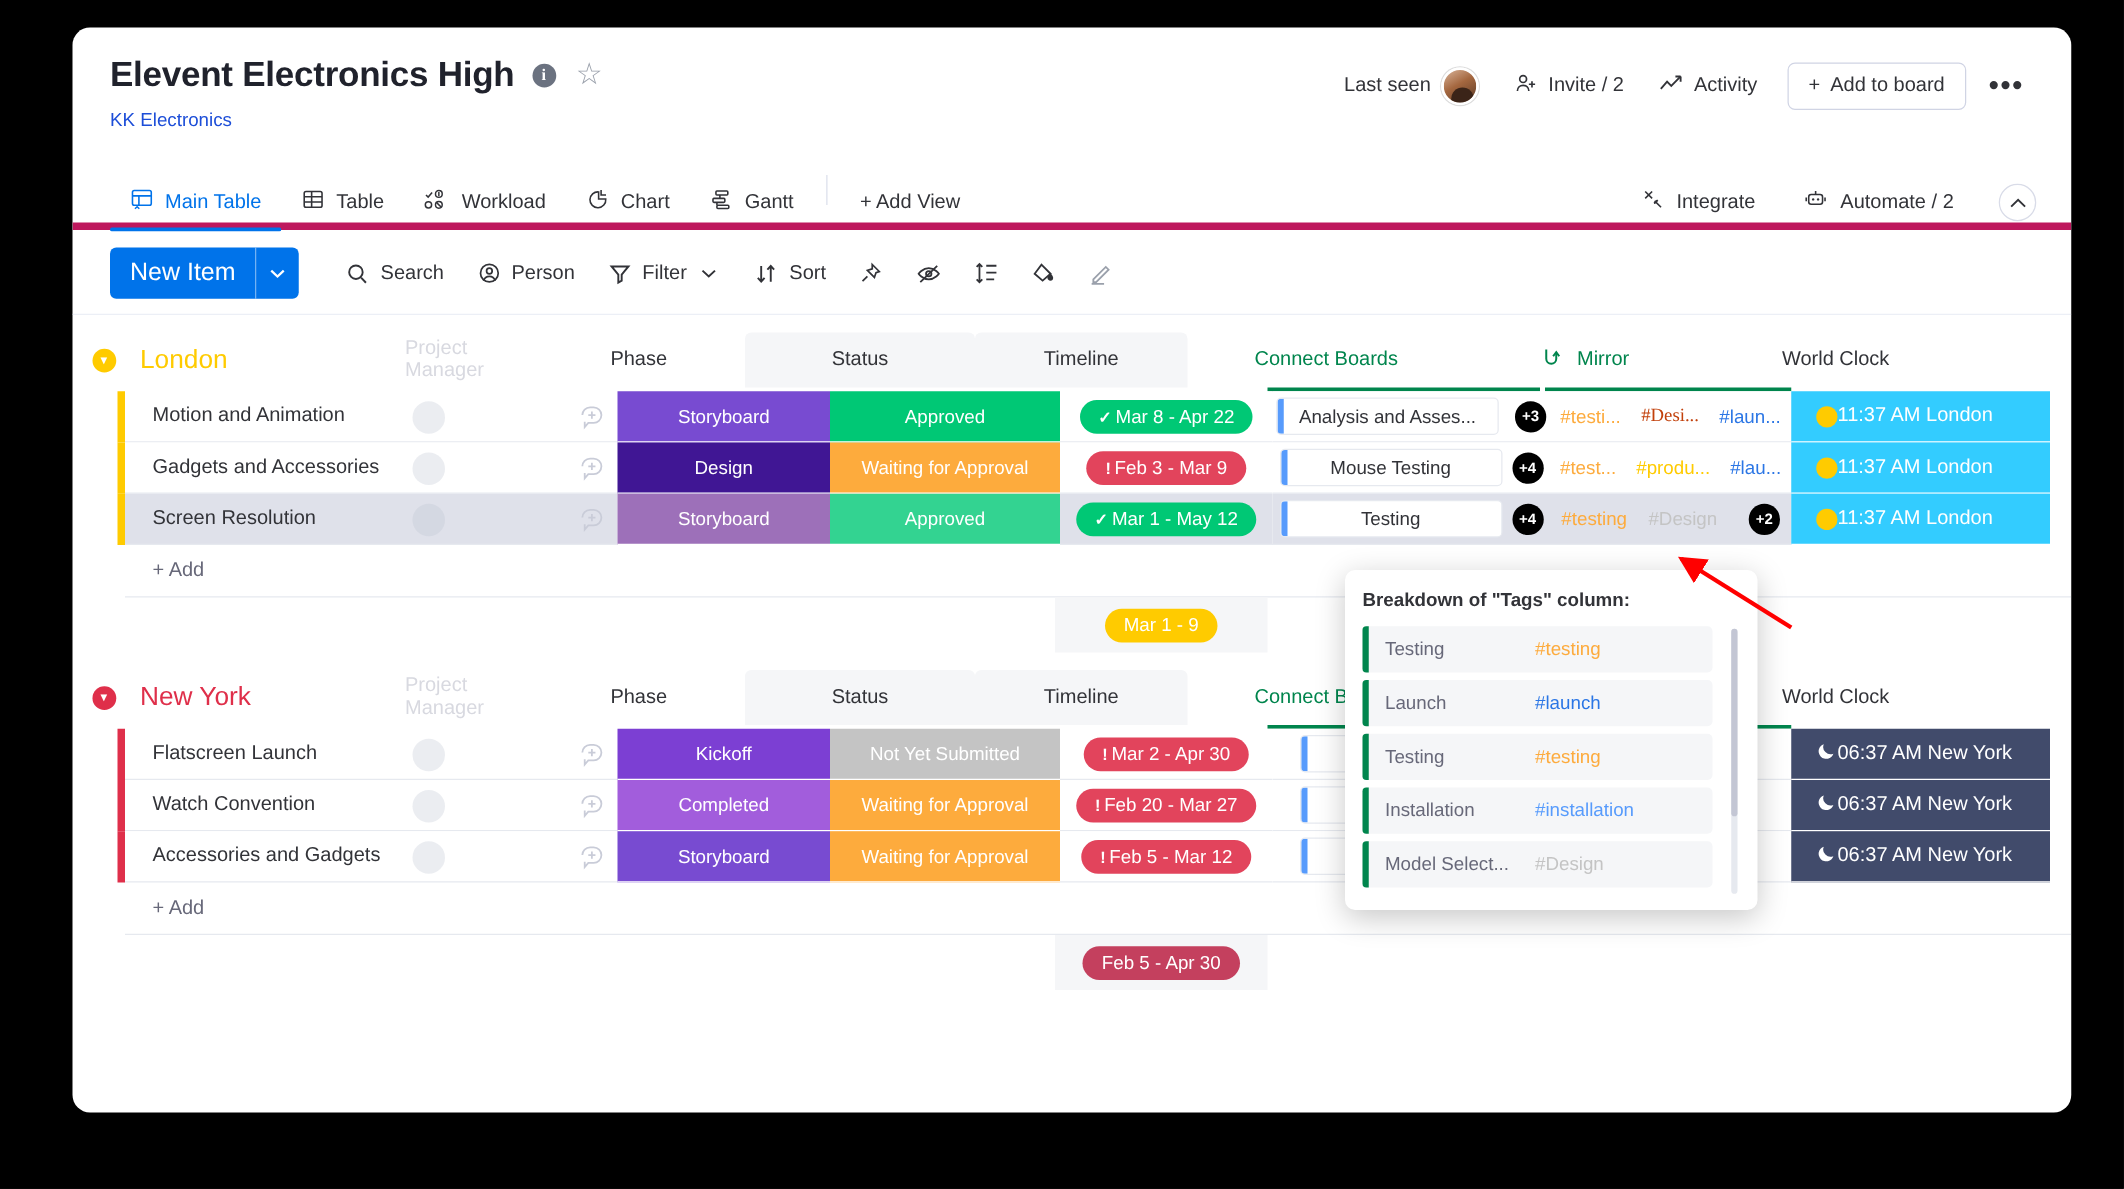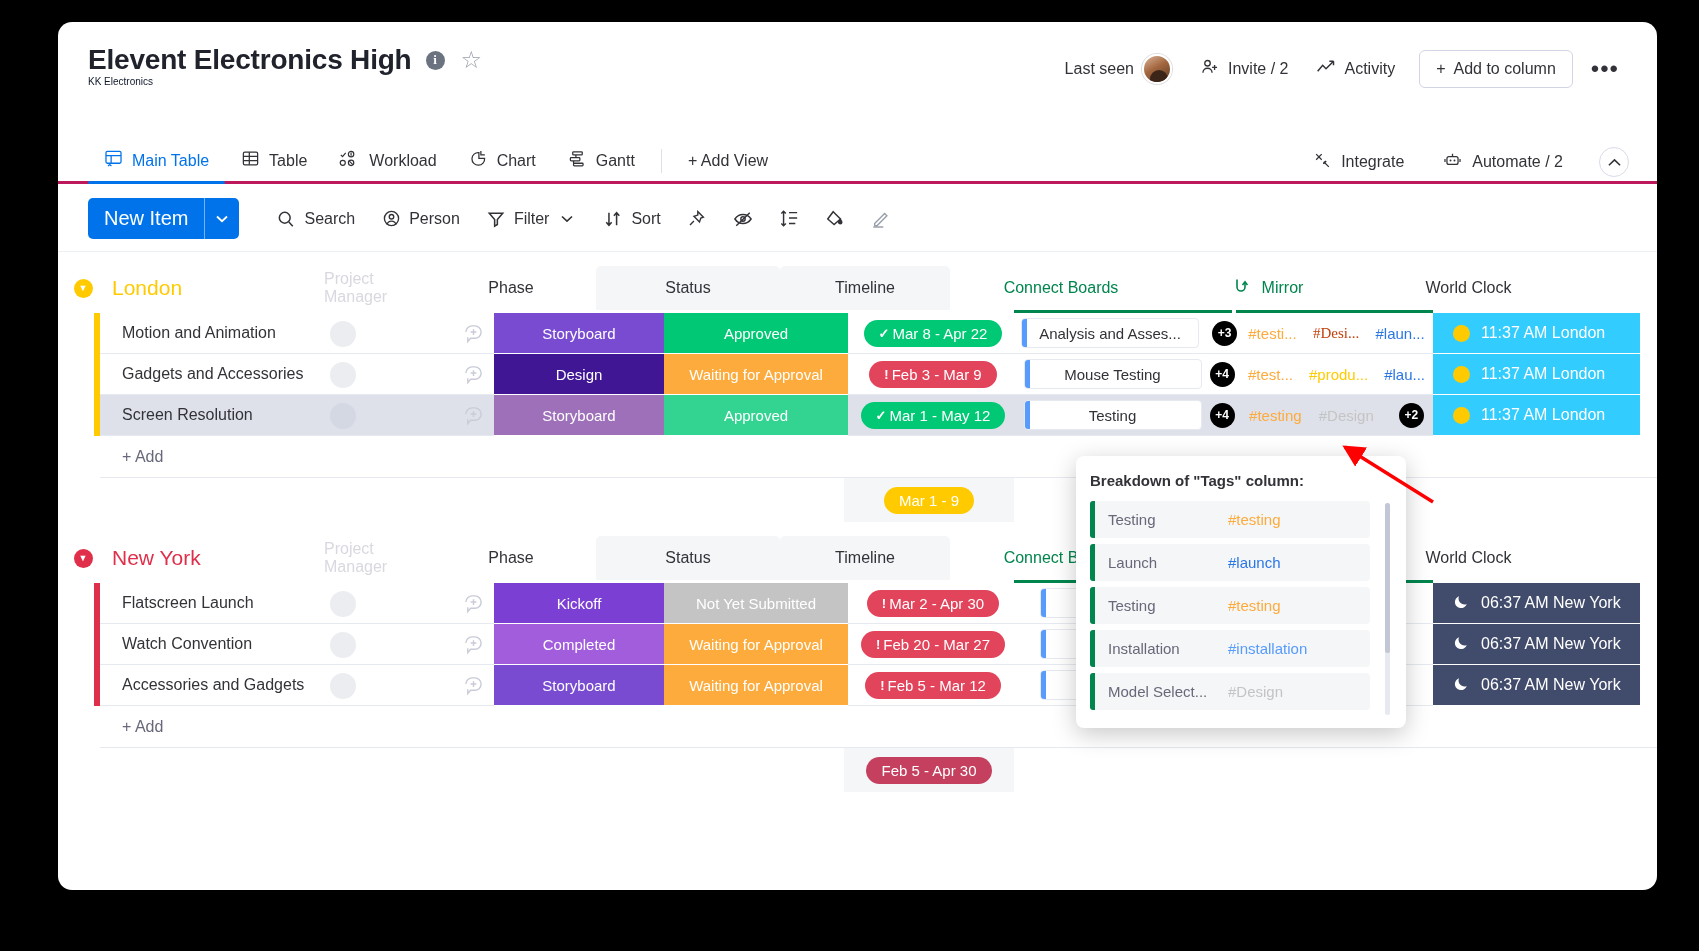--- a/index.html
+++ b/index.html
@@ -35,21 +35,21 @@
     letter-spacing:-0.2px;
   }
   .info-icon{
     margin-left:14px; width:19px; height:19px; border-radius:50%;
     background:#6b7280; color:#fff; font-size:13px; font-weight:bold;
     display:flex; align-items:center; justify-content:center;
     font-family:"Liberation Serif", serif;
   }
   .star-icon{ margin-left:16px; color:#9aa0ab; font-size:24px; line-height:1; }
   .board-sub{
-    font-size:10px; color:#0f172a;
+    margin-top:12px; font-size:15px; color:#1d4ed8;
   }
 
   .header-right{
     position:absolute; right:28px; top:26px;
     display:flex; align-items:center; gap:0px;
   }
   .hr-item{
     display:flex; align-items:center; gap:8px;
     font-size:16px; color:#323338; padding:6px 14px;
     cursor:pointer; white-space:nowrap;
@@ -69,23 +69,23 @@
     display:flex;align-items:center;gap:8px;
     border:1px solid #d0d4e4; border-radius:6px;
     padding:9px 16px; font-size:16px; color:#323338;
     margin-left:10px; cursor:pointer; background:#fff;
   }
   .dots-btn{ font-size:24px; color:#323338; padding:0 10px 0 18px; cursor:pointer; letter-spacing:1px;}
 
   
   .tabs-bar{
     position:relative;
-    display:flex; align-items:center;
+    display:flex; 
     padding:0 30px;
-    border-bottom:3px solid #be185d;
+    border-bottom:6px solid #be185d;
     height:44px;
   }
   .tab{
     display:flex; align-items:center; gap:9px;
     font-size:16px; color:#323338;
     padding:0 16px; height:44px; cursor:pointer;
     position:relative;
   }
   .tab.active{ color:#0073ea; }
   .tab.active:after{
@@ -205,21 +205,21 @@
   }
   .cnt-badge{
     width:25px;height:25px;border-radius:50%;background:#000;color:#fff;
     font-size:12px;display:flex;align-items:center;justify-content:center;
     margin-left:8px; font-weight:bold;
   }
   .mirror-tag{ font-size:15px; white-space:nowrap; }
 
   
   .wc{
-    display:flex;align-items:center;gap:11px;
+    display:flex;align-items:center;
     padding-left:20px; font-size:16px; color:#fff;
   }
   .wc-dot{ width:17px;height:17px;border-radius:50%;background:#ffcb00; }
 
   
   .popup{
     position:absolute; left:1018px; top:434px;
     width:330px; height:272px;
     background:#fff; border-radius:8px;
     box-shadow:0 6px 24px rgba(0,0,0,.22);
@@ -286,21 +286,21 @@
         <span>
           <svg width="20" height="18" viewBox="0 0 24 20" fill="none" stroke="#323338" stroke-width="1.8">
             <path d="M2 15 L8 8 L12 12 L21 3"></path>
                 <path d="M21 3h-5M21 3v5"></path>
           </svg>
         </span>
         <span>Activity</span>
       </div>
       <div class="add-board-btn">
         <span>+</span>
-        <span>Add to column</span>
+        <span>Add to board</span>
       </div>
       <div class="dots-btn">•••</div>
     </div>
   </div>
 
   <div class="tabs-bar">
     <div class="tab active">
       <span>
         <svg width="19" height="19" viewBox="0 0 24 24" fill="none" stroke="#0073ea" stroke-width="1.6">
           <rect x="2.5" y="3" width="19" height="15" rx="1.8"></rect>

